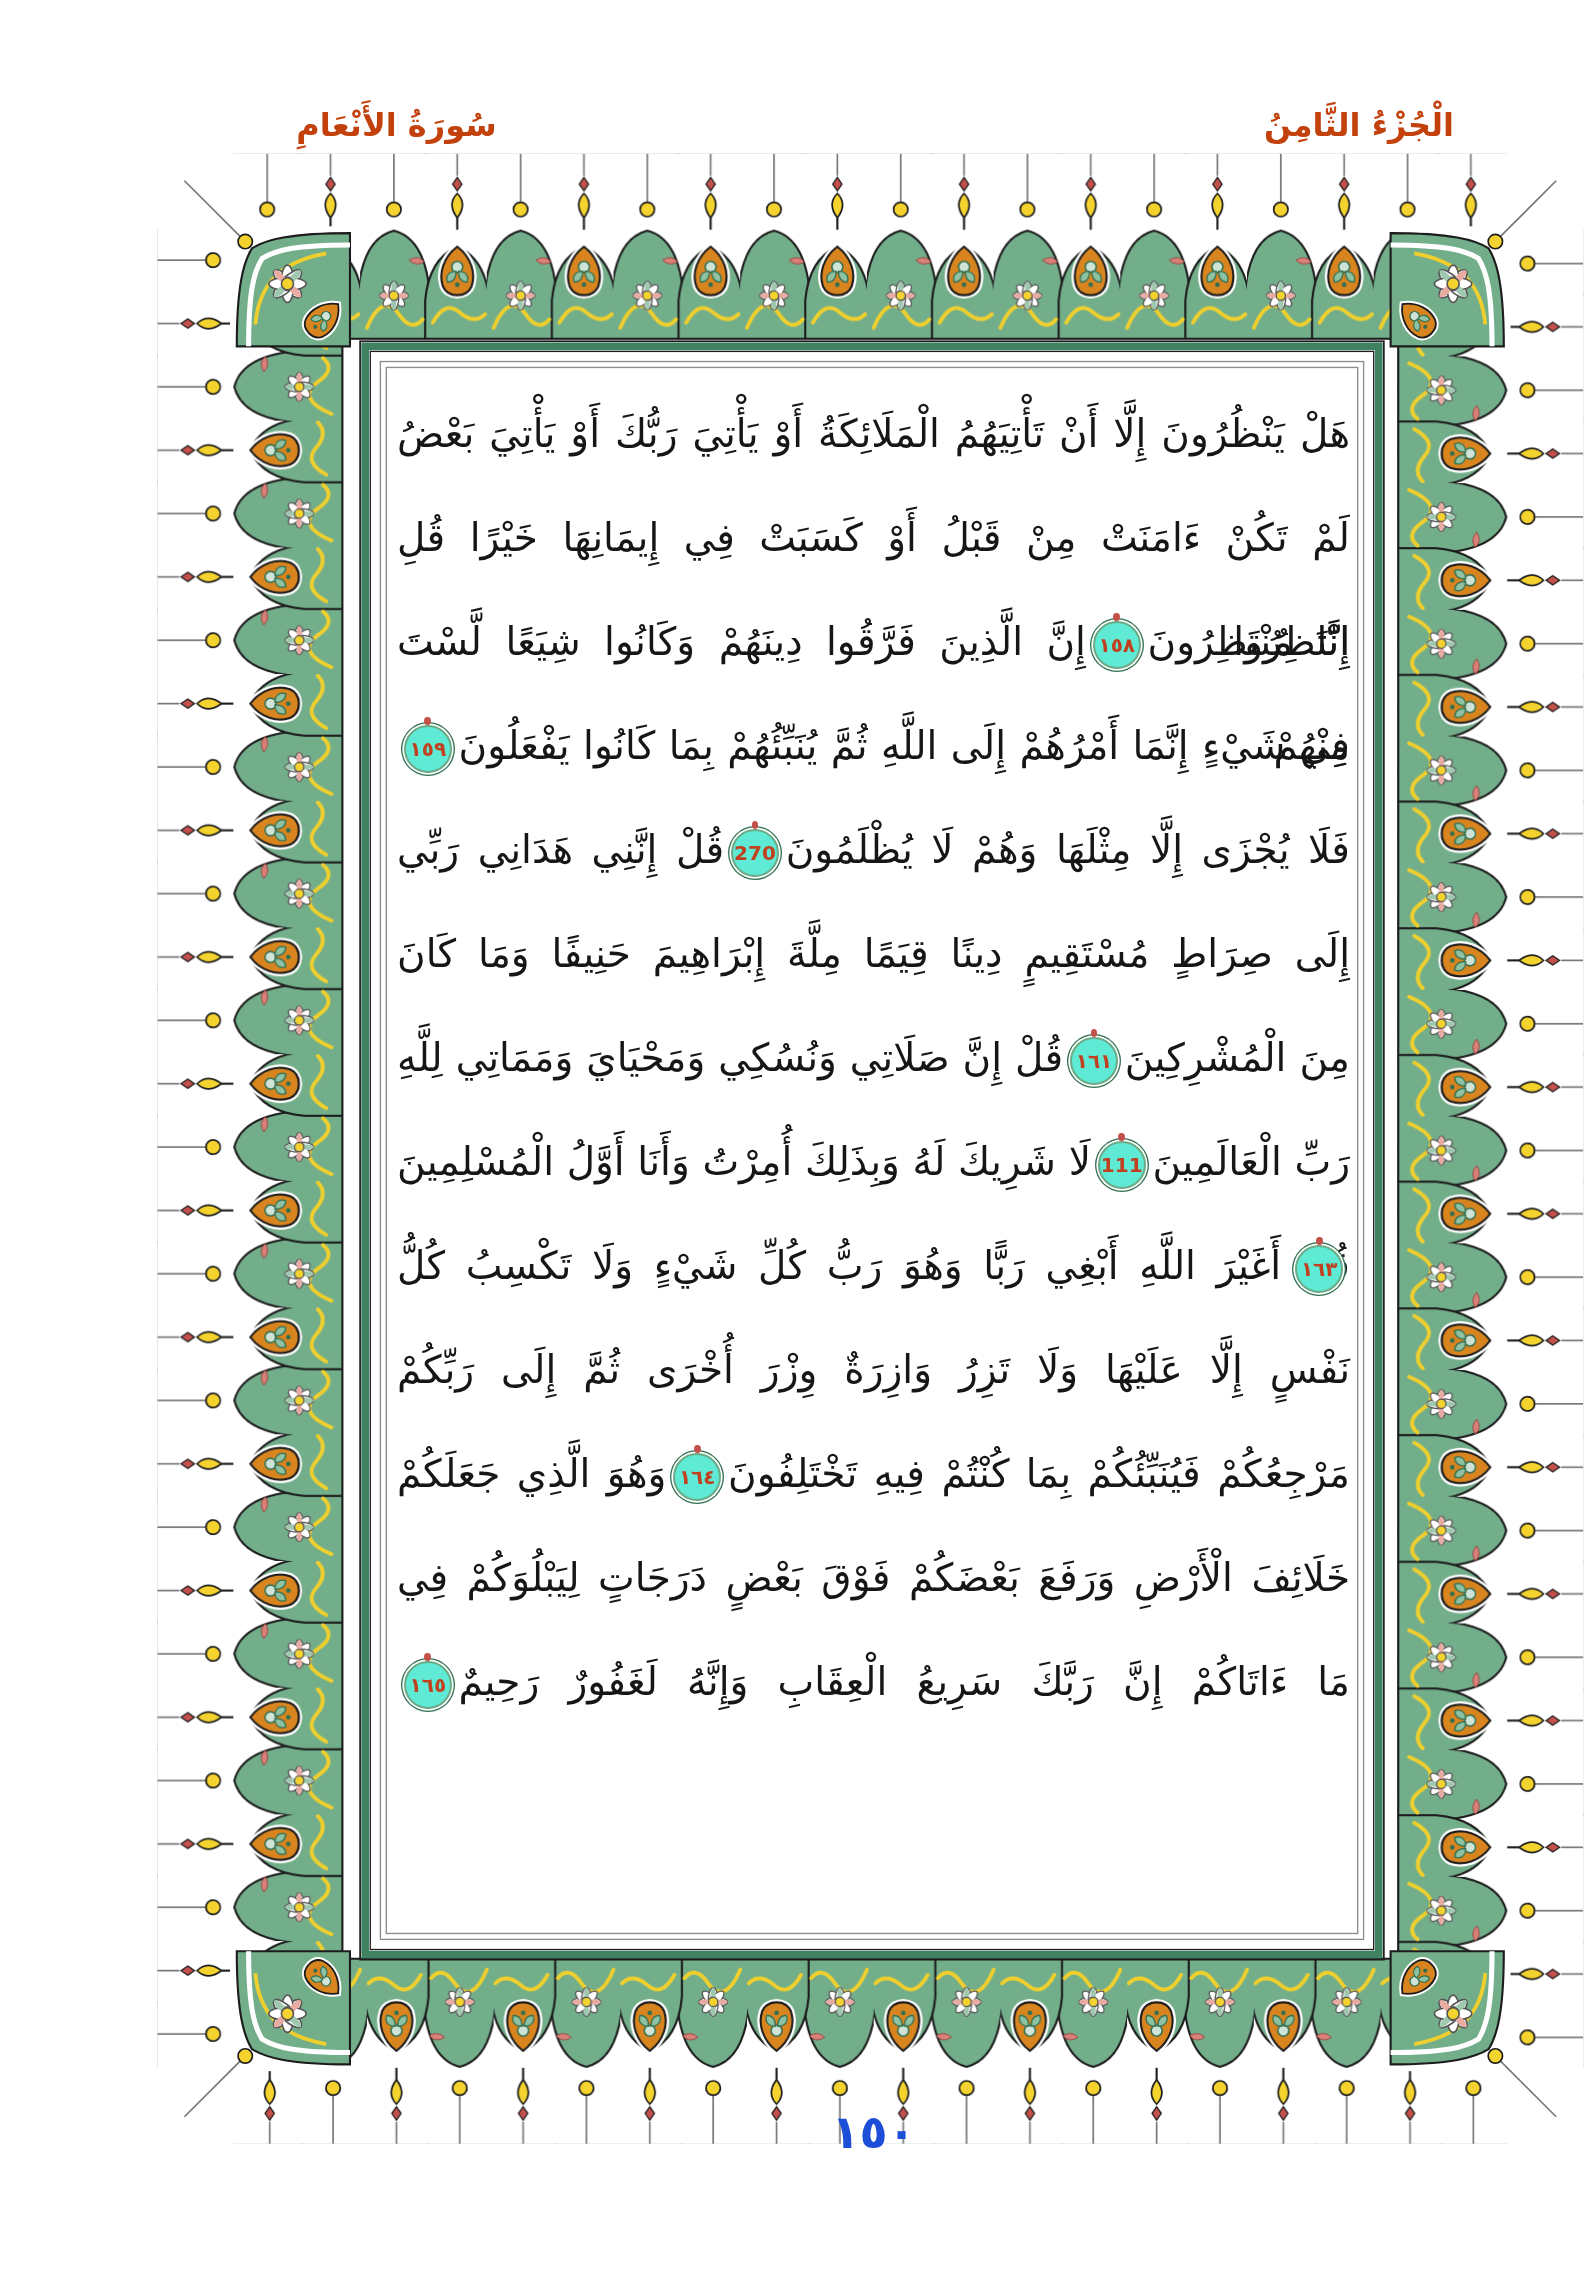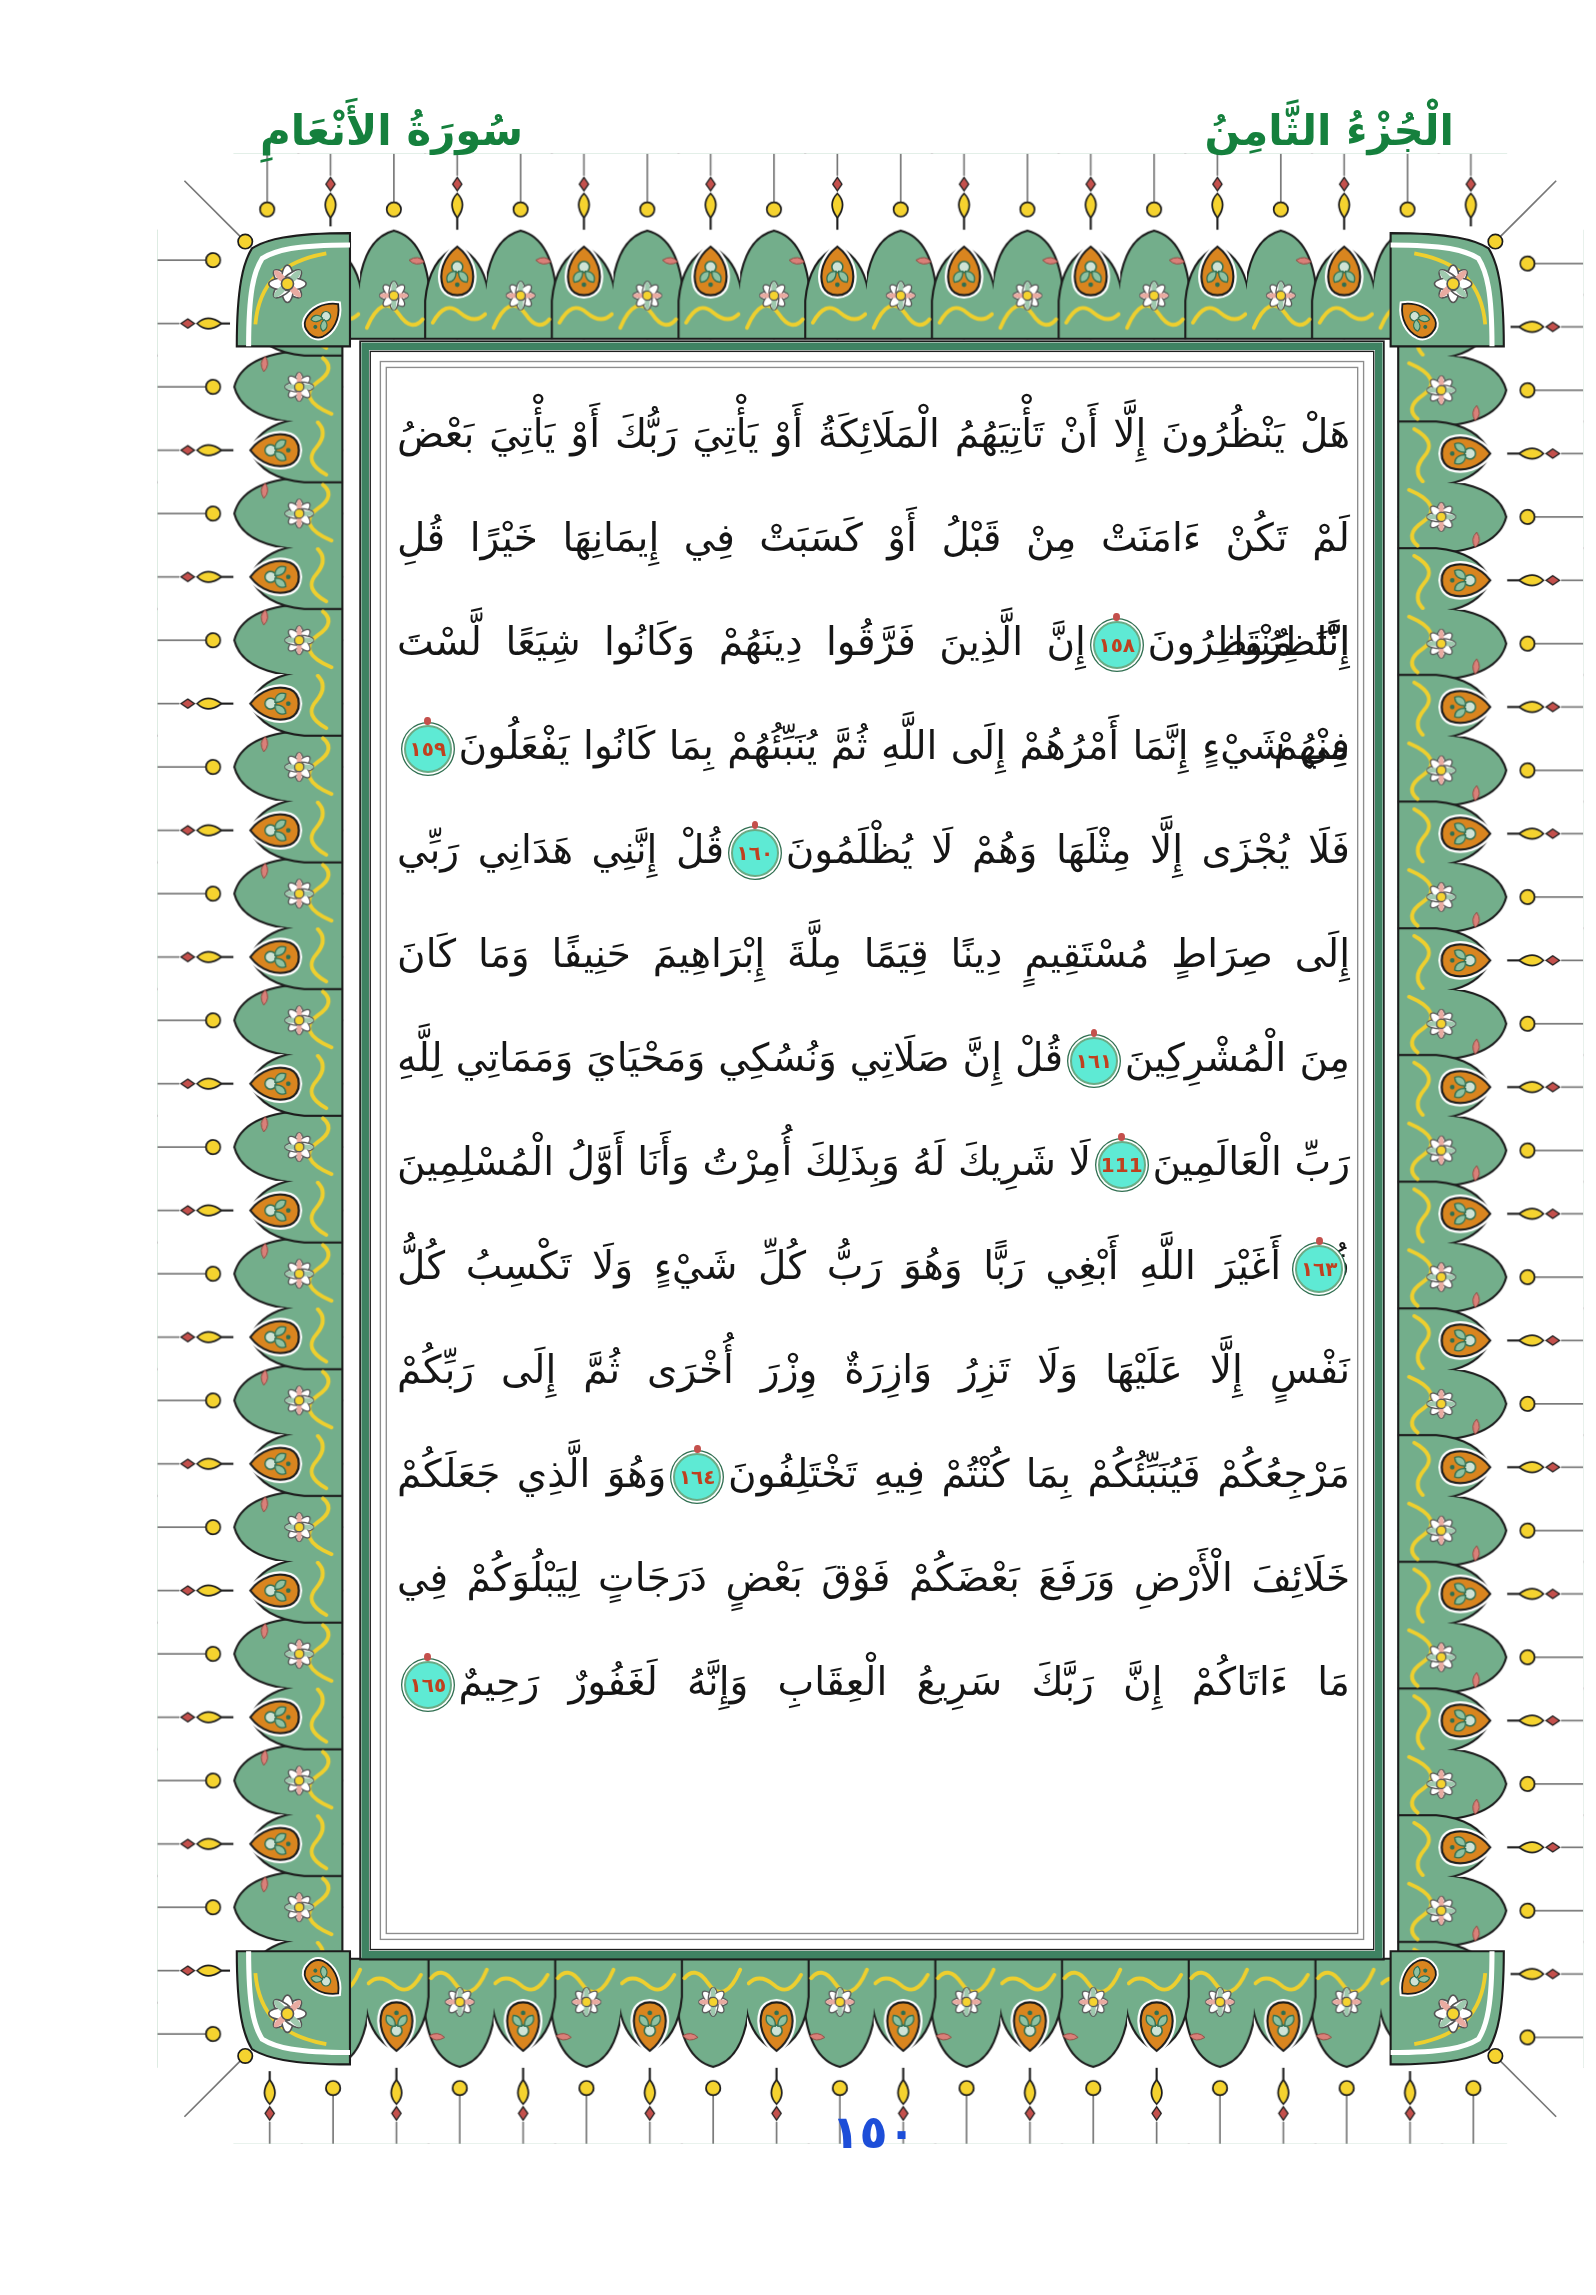--- a/index.html
+++ b/index.html
@@ -4,22 +4,22 @@
 <style>
   html,body{margin:0;padding:0;background:#ffffff;}
   body{
     width:1597px;height:2295px;position:relative;overflow:hidden;
     font-family:"DejaVu Sans",sans-serif;
   }
   .page{position:absolute;inset:0;background:#ffffff;}
   .border-svg{position:absolute;left:0;top:0;width:1597px;height:2295px;}
 
   .hdr{
-    position:absolute;color:#15803d;font-weight:bold;
-    font-size:42px;line-height:1.1;white-space:nowrap;
+    position:absolute;color:#c2410c;font-weight:bold;
+    font-size:32px;line-height:1.1;white-space:nowrap;
   }
   .hdr-surah{left:270px;top:108px;width:253px;text-align:center;}
   .hdr-juz{left:1217px;top:108px;width:237px;text-align:right;}
 
   .text-area{
     position:absolute;left:397px;top:382px;width:953px;height:1555px;
     direction:rtl;color:#161616;
   }
   .line{
     height:104px;line-height:104px;font-size:39px;
@@ -142,21 +142,21 @@
   </svg>
 
   <div class="hdr hdr-surah">سُورَةُ الأَنْعَامِ</div>
   <div class="hdr hdr-juz">الْجُزْءُ الثَّامِنُ</div>
 
   <div class="text-area">
       <div class="line"><span class="seg">هَلْ يَنْظُرُونَ إِلَّا أَنْ تَأْتِيَهُمُ الْمَلَائِكَةُ أَوْ يَأْتِيَ رَبُّكَ أَوْ يَأْتِيَ بَعْضُ</span></div>
       <div class="line"><span class="seg">لَمْ تَكُنْ ءَامَنَتْ مِنْ قَبْلُ أَوْ كَسَبَتْ فِي إِيمَانِهَا خَيْرًا قُلِ انْتَظِرُوا</span></div>
       <div class="line"><span class="seg">إِنَّا مُنْتَظِرُونَ</span><span class="vmark"><span class="vnum">١٥٨</span></span><span class="seg">إِنَّ الَّذِينَ فَرَّقُوا دِينَهُمْ وَكَانُوا شِيَعًا لَّسْتَ مِنْهُمْ</span></div>
       <div class="line"><span class="seg">فِي شَيْءٍ إِنَّمَا أَمْرُهُمْ إِلَى اللَّهِ ثُمَّ يُنَبِّئُهُمْ بِمَا كَانُوا يَفْعَلُونَ</span><span class="vmark"><span class="vnum">١٥٩</span></span></div>
-      <div class="line"><span class="seg">فَلَا يُجْزَى إِلَّا مِثْلَهَا وَهُمْ لَا يُظْلَمُونَ</span><span class="vmark"><span class="vnum">١٦٠</span></span><span class="seg">قُلْ إِنَّنِي هَدَانِي رَبِّي</span></div>
+      <div class="line"><span class="seg">فَلَا يُجْزَى إِلَّا مِثْلَهَا وَهُمْ لَا يُظْلَمُونَ</span><span class="vmark"><span class="vnum">270</span></span><span class="seg">قُلْ إِنَّنِي هَدَانِي رَبِّي</span></div>
       <div class="line"><span class="seg">إِلَى صِرَاطٍ مُسْتَقِيمٍ دِينًا قِيَمًا مِلَّةَ إِبْرَاهِيمَ حَنِيفًا وَمَا كَانَ</span></div>
       <div class="line"><span class="seg">مِنَ الْمُشْرِكِينَ</span><span class="vmark"><span class="vnum">١٦١</span></span><span class="seg">قُلْ إِنَّ صَلَاتِي وَنُسُكِي وَمَحْيَايَ وَمَمَاتِي لِلَّهِ</span></div>
       <div class="line"><span class="seg">رَبِّ الْعَالَمِينَ</span><span class="vmark"><span class="vnum">111</span></span><span class="seg">لَا شَرِيكَ لَهُ وَبِذَلِكَ أُمِرْتُ وَأَنَا أَوَّلُ الْمُسْلِمِينَ</span><span class="vmark"><span class="vnum">١٦٣</span></span></div>
       <div class="line"><span class="seg">قُلْ أَغَيْرَ اللَّهِ أَبْغِي رَبًّا وَهُوَ رَبُّ كُلِّ شَيْءٍ وَلَا تَكْسِبُ كُلُّ</span></div>
       <div class="line"><span class="seg">نَفْسٍ إِلَّا عَلَيْهَا وَلَا تَزِرُ وَازِرَةٌ وِزْرَ أُخْرَى ثُمَّ إِلَى رَبِّكُمْ</span></div>
       <div class="line"><span class="seg">مَرْجِعُكُمْ فَيُنَبِّئُكُمْ بِمَا كُنْتُمْ فِيهِ تَخْتَلِفُونَ</span><span class="vmark"><span class="vnum">١٦٤</span></span><span class="seg">وَهُوَ الَّذِي جَعَلَكُمْ</span></div>
       <div class="line"><span class="seg">خَلَائِفَ الْأَرْضِ وَرَفَعَ بَعْضَكُمْ فَوْقَ بَعْضٍ دَرَجَاتٍ لِيَبْلُوَكُمْ فِي</span></div>
       <div class="line"><span class="seg">مَا ءَاتَاكُمْ إِنَّ رَبَّكَ سَرِيعُ الْعِقَابِ وَإِنَّهُ لَغَفُورٌ رَحِيمٌ</span><span class="vmark"><span class="vnum">١٦٥</span></span></div>
     </div>
 

